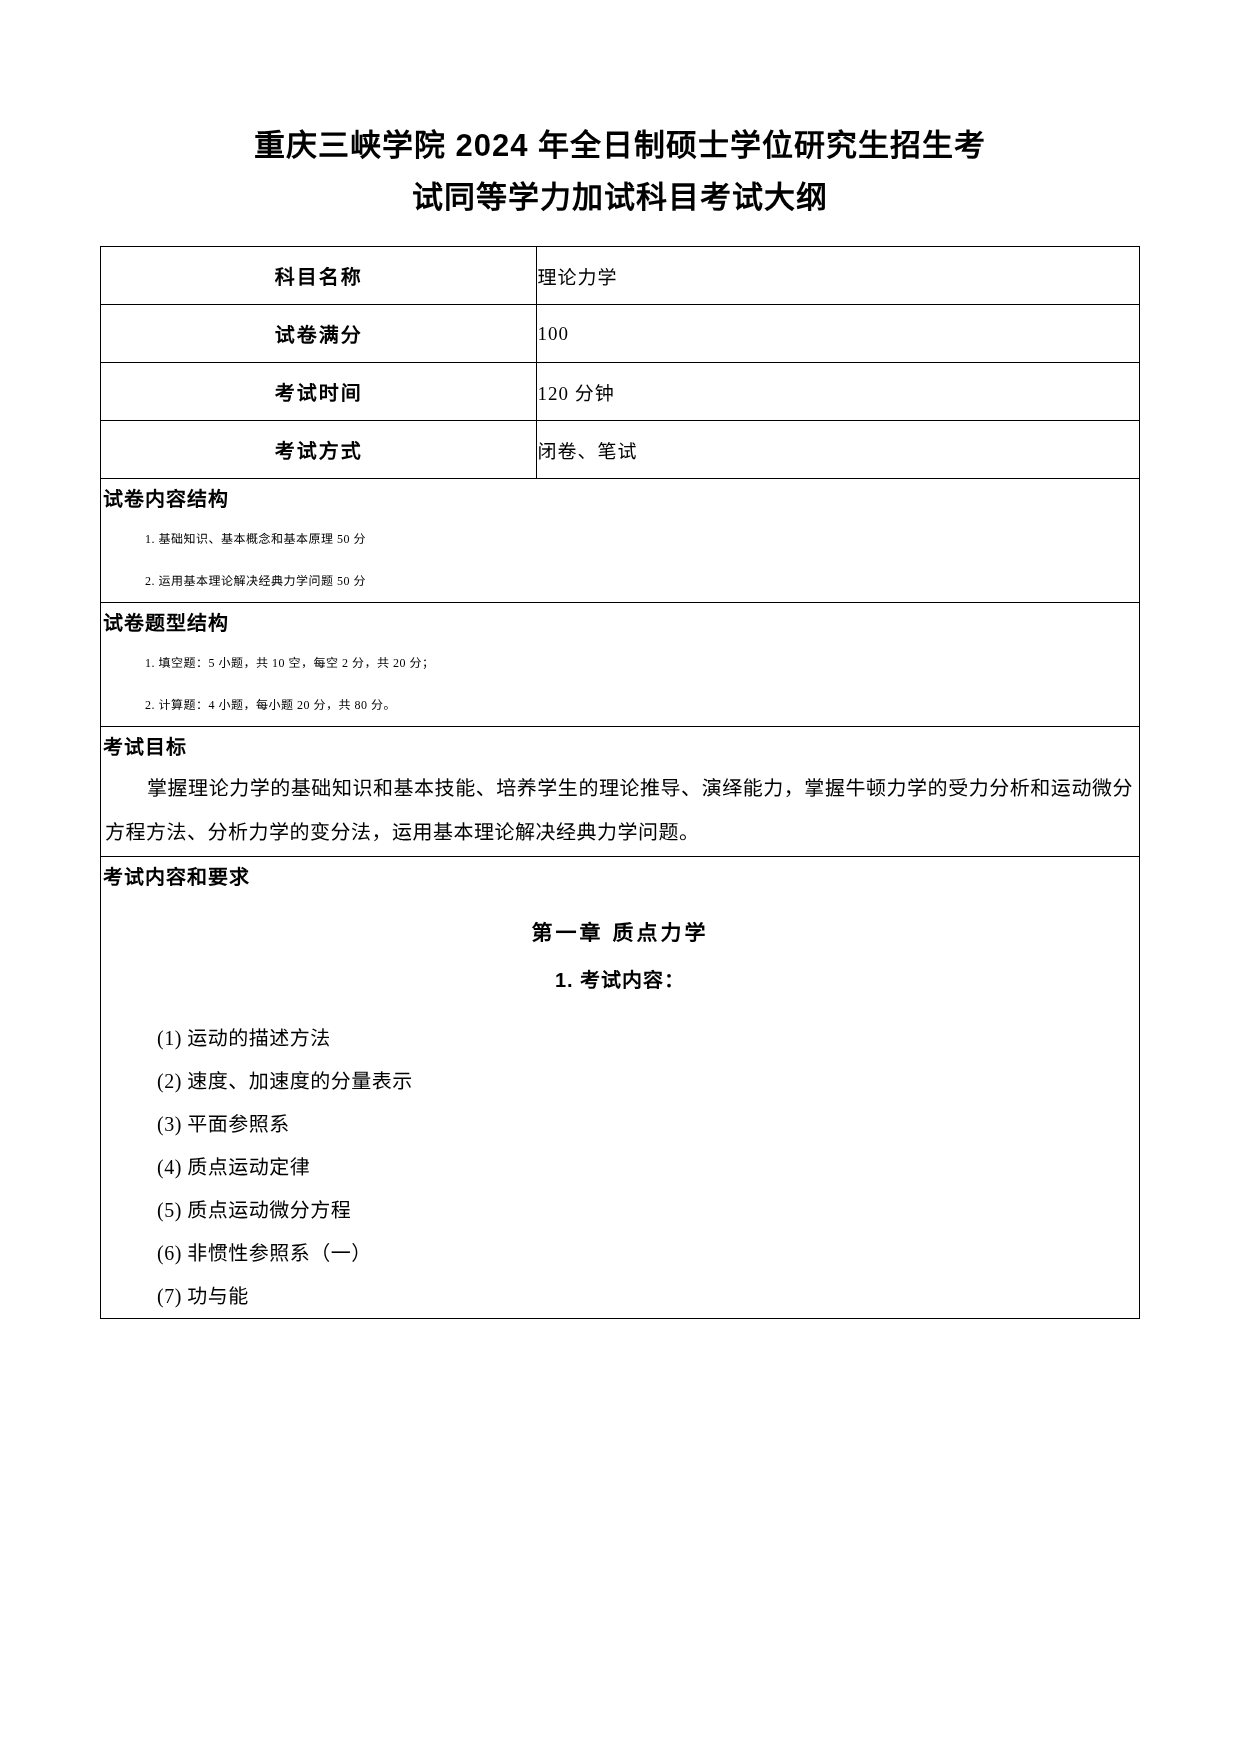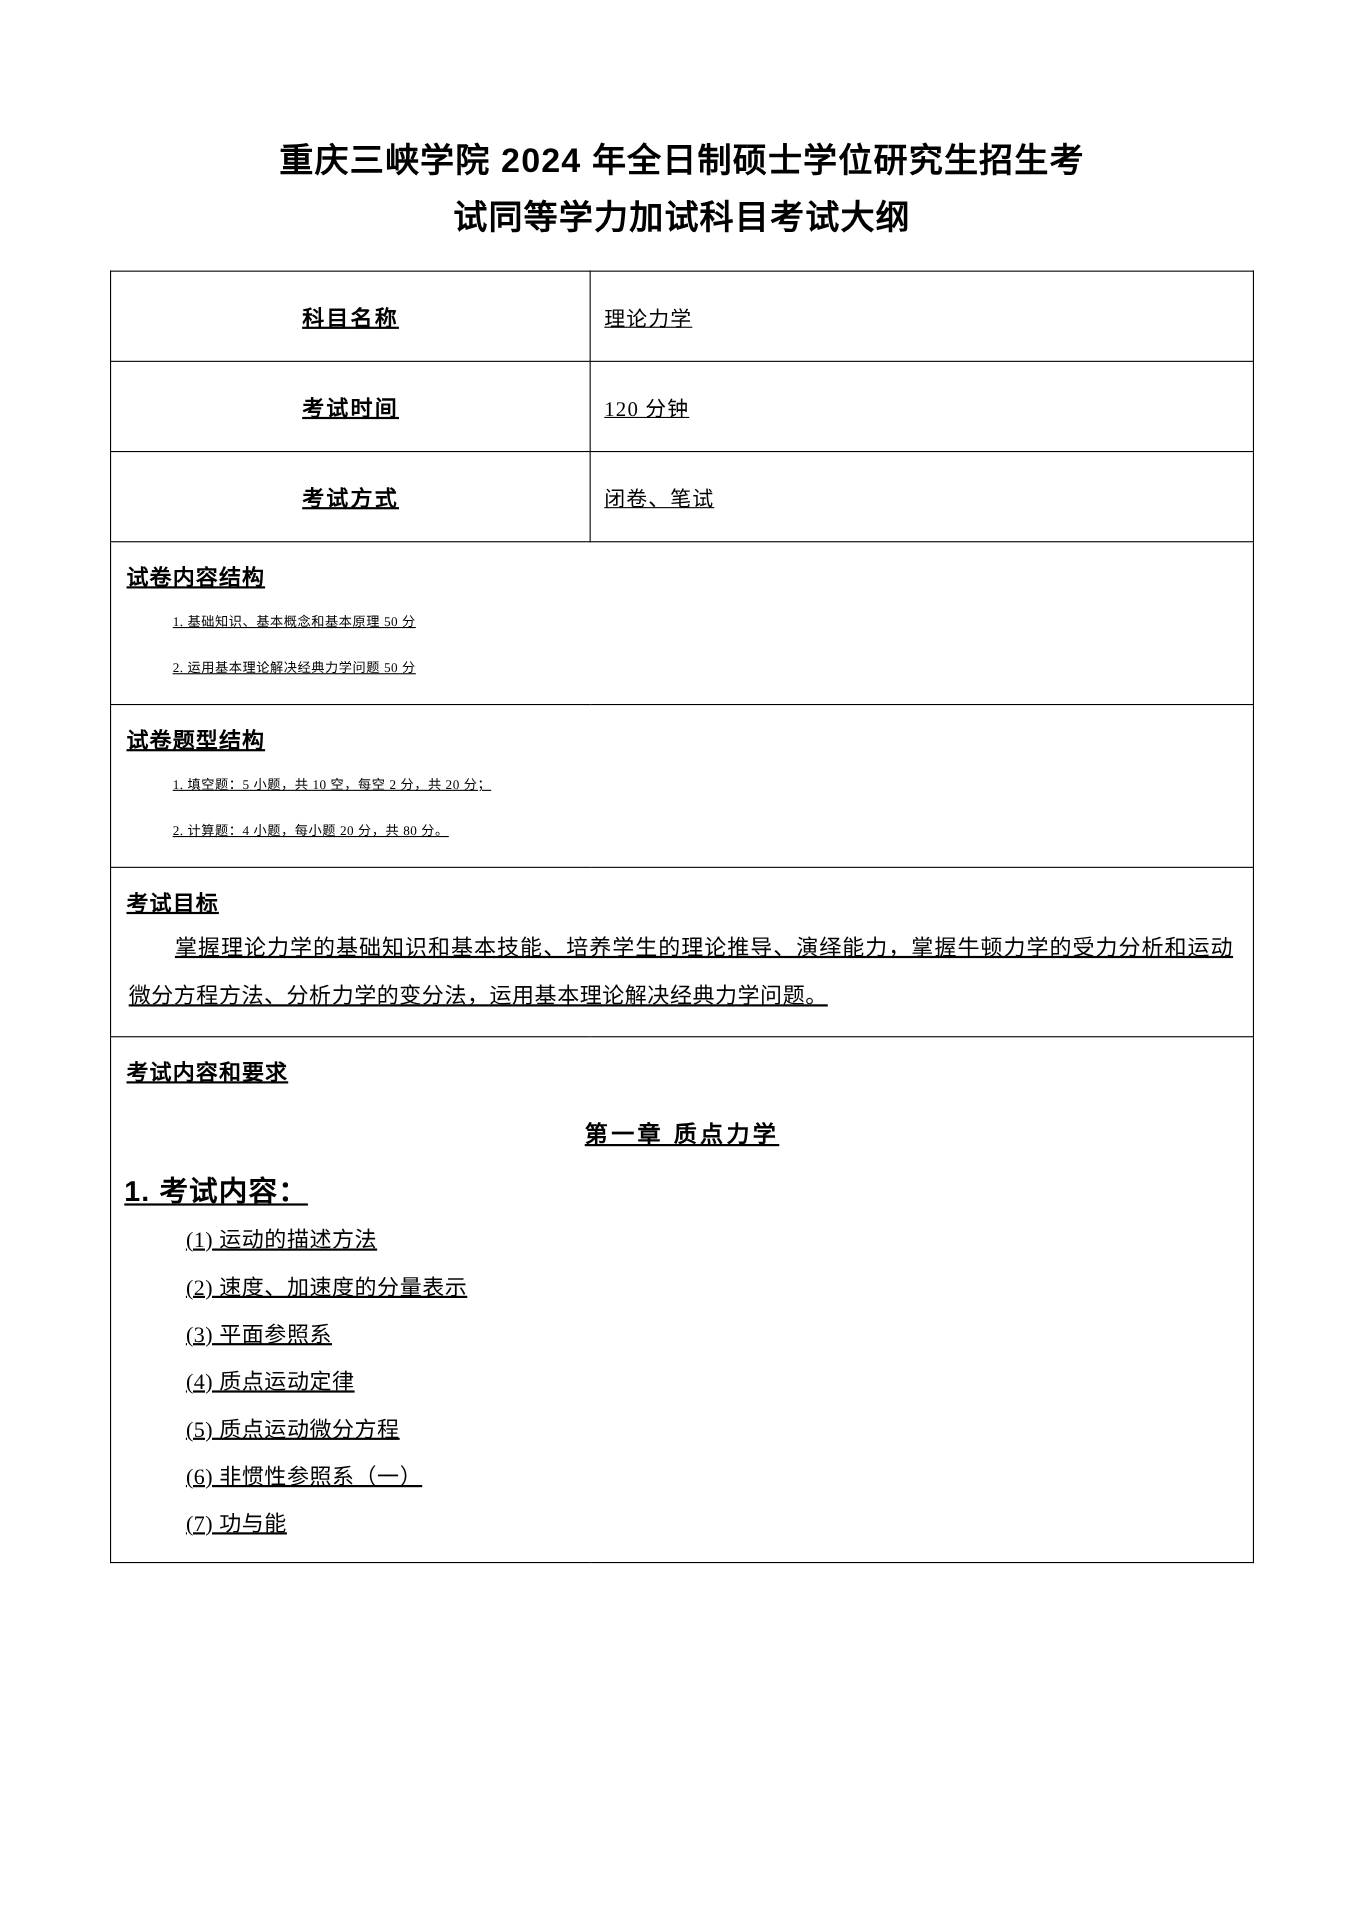--- a/index.html
+++ b/index.html
@@ -30,23 +30,22 @@
     margin: 0 0 22px 0;
     padding: 0 20px;
   }
   table.outline {
     border-collapse: collapse;
     width: 100%;
     table-layout: fixed;
   }
   table.outline td {
     border: 1.5px solid #000000;
-    padding: 12px;
+    padding: 0;
     vertical-align: middle;
-    text-decoration: underline;
   }
   .cell-label {
     text-align: center;
     font-family: "Liberation Sans", "DejaVu Sans", sans-serif;
     font-weight: bold;
     font-size: 20px;
     height: 57px;
     letter-spacing: 2px;
   }
   .cell-value {
@@ -82,23 +81,24 @@
     text-align: center;
     font-family: "Liberation Sans", "DejaVu Sans", sans-serif;
     font-weight: bold;
     font-size: 21px;
     letter-spacing: 3px;
     margin: 26px 0 18px 0;
   }
   .content-head {
     font-family: "Liberation Sans", "DejaVu Sans", sans-serif;
     font-weight: bold;
-    font-size: 26px;
-    margin: 10px 0 8px 0;
+    font-size: 20px;
+    margin: 10px 0 24px 0;
     letter-spacing: 1px;
+    text-align: center;
   }
   .item-line {
     font-size: 20px;
     line-height: 43px;
     margin-left: 56px;
     letter-spacing: 0.5px;
   }
 </style>
 </head>
 <body>
@@ -112,20 +112,24 @@
 
   <table class="outline">
     <colgroup>
       <col style="width:42%">
       <col style="width:58%">
     </colgroup>
     <tbody>
       <tr>
         <td class="cell-label">科目名称</td>
         <td class="cell-value">理论力学</td>
+      </tr>
+      <tr>
+        <td class="cell-label">试卷满分</td>
+        <td class="cell-value">100</td>
       </tr>
       <tr>
         <td class="cell-label">考试时间</td>
         <td class="cell-value">120 分钟</td>
       </tr>
       <tr>
         <td class="cell-label">考试方式</td>
         <td class="cell-value">闭卷、笔试</td>
       </tr>
 

